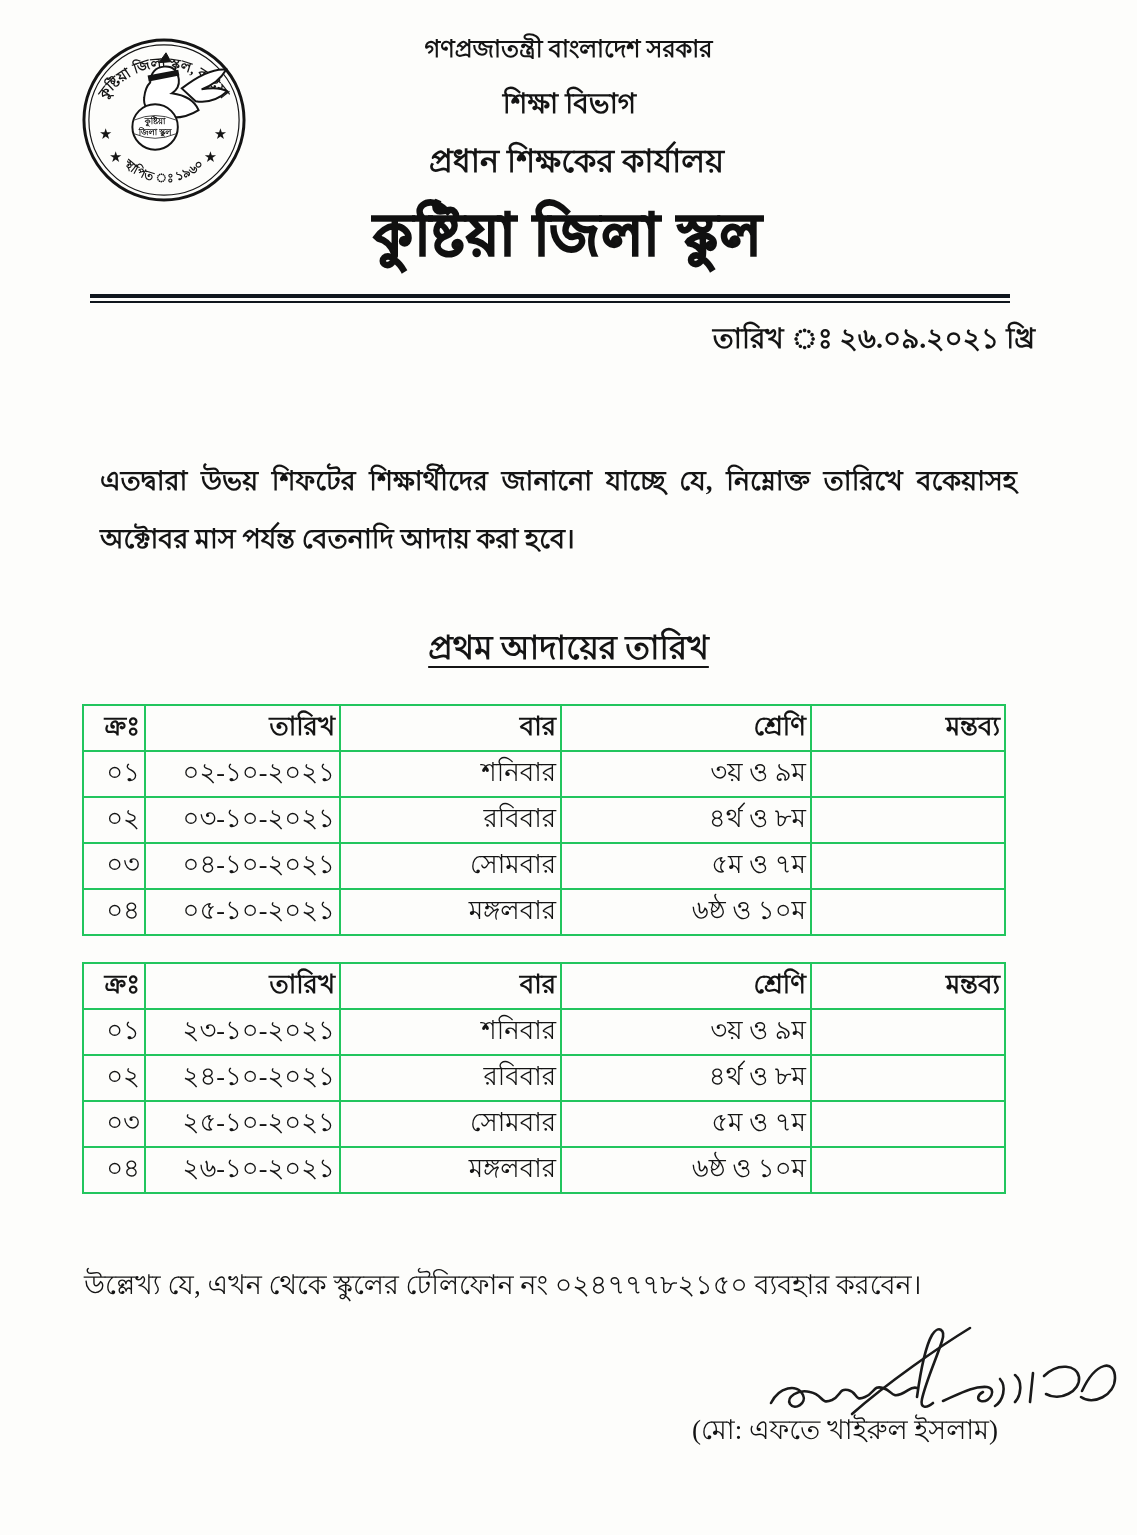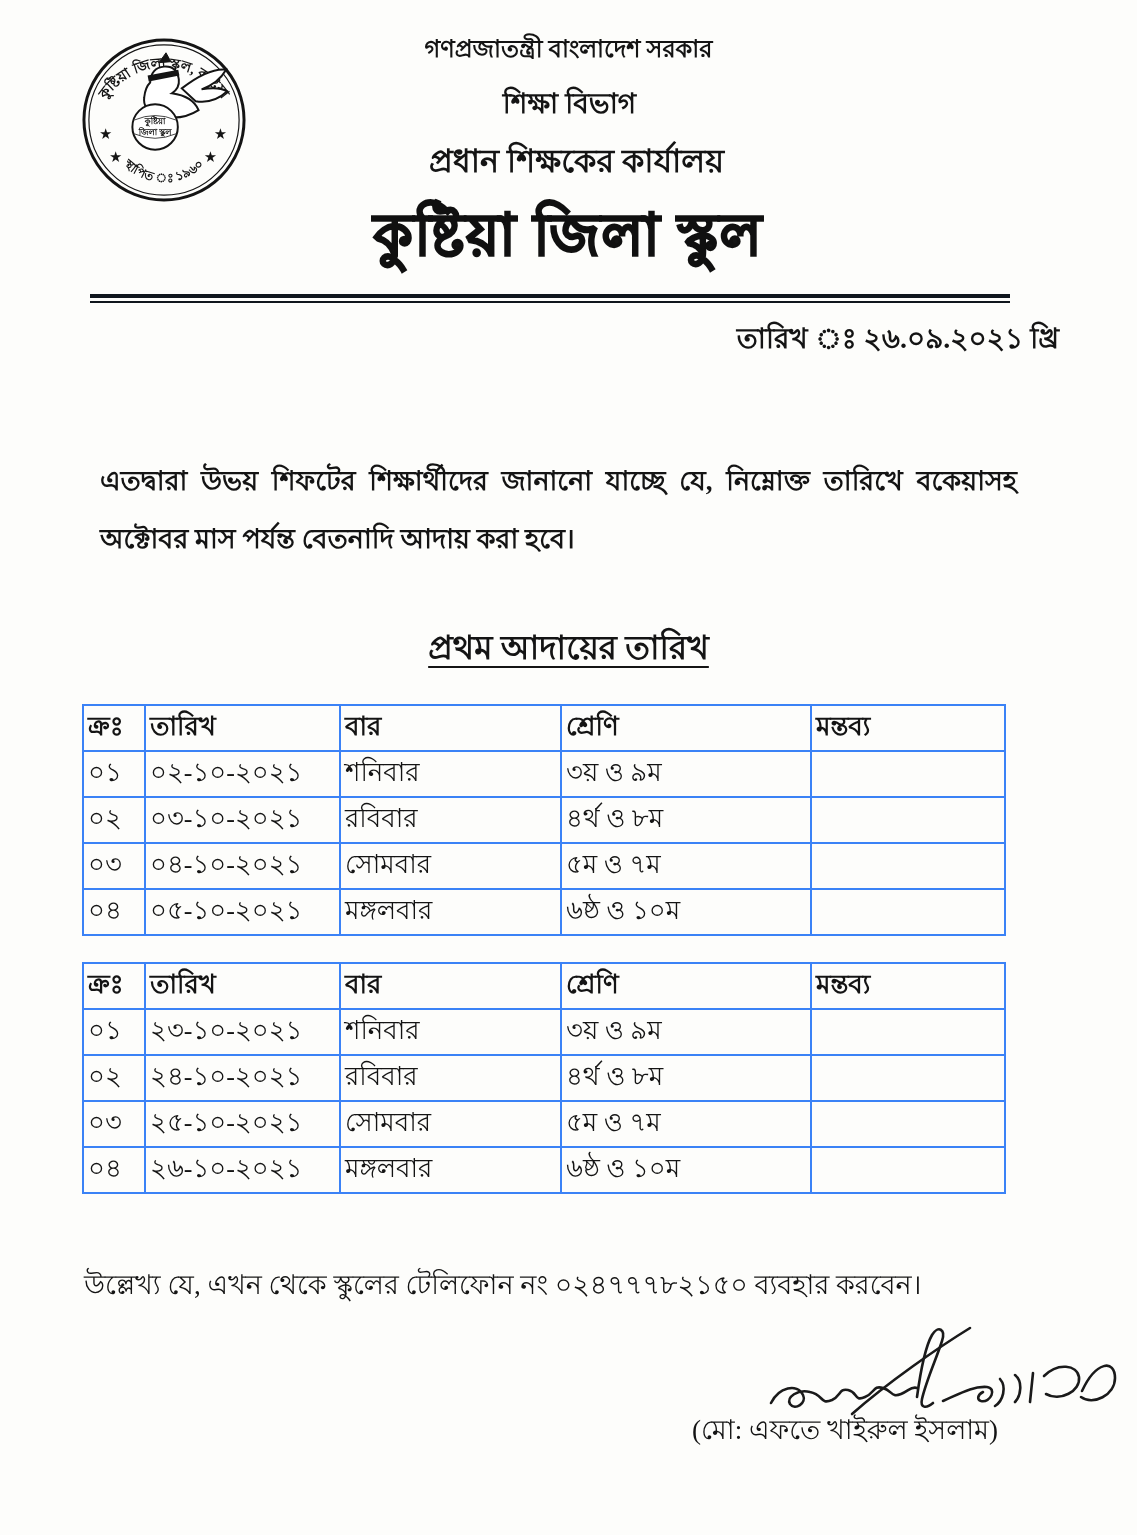--- a/index.html
+++ b/index.html
@@ -16,33 +16,33 @@
   .letterhead{position:relative;padding-top:30px;text-align:center;}
   .seal{position:absolute;left:80px;top:34px;width:168px;height:172px;}
   .h-govt{font-size:24px;font-weight:600;margin:0 0 12px 0;}
   .h-dept{font-size:28px;font-weight:bold;margin:0 0 7px 2px;}
   .h-office{font-size:32px;font-weight:bold;margin:0 0 2px 16px;}
   .h-school{
     font-size:56px;font-weight:900;letter-spacing:2px;margin:2px 0 0 0;
     -webkit-text-stroke:1.8px #101010;transform:scaleY(1.04);
   }
   .rule{height:3px;margin:8px 127px 0 90px;border-top:4px solid #10161d;border-bottom:2px solid #10161d;}
-  .date-line{margin:14px 78px 0 0;text-align:right;font-size:28px;font-weight:bold;}
+  .date-line{margin:14px 102px 0 0;text-align:right;font-size:28px;font-weight:bold;}
   
   .para{margin:88px 120px 0 100px;font-size:27px;line-height:2.15;text-align:justify;font-weight:bold;}
   .sec-title{
     margin:54px 0 0 0;text-align:center;font-size:33px;font-weight:bold;
     text-decoration:underline;text-underline-offset:7px;text-decoration-thickness:2px;
   }
   table.sched{
     margin:26px 0 0 82px;width:922px;border-collapse:collapse;table-layout:fixed;
     font-size:26px;
   }
   table.sched th,table.sched td{
-    border:2px solid #3b82f6;height:38px;padding:0 4px;text-align:left;vertical-align:middle;
+    border:2px solid #22c55e;height:38px;padding:0 4px;text-align:right;vertical-align:middle;
   }
   table.sched th{font-weight:600;}
   col.c0{width:62px}col.c1{width:195px}col.c2{width:221px}col.c3{width:250px}col.c4{width:194px}
   .note{margin:70px 0 0 84px;font-size:27px;}
   
   .sig{position:relative;margin-top:4px;height:340px;}
   .sig-scribble{position:absolute;top:8px;right:12px;width:368px;height:100px;}
   .sig-lines{position:absolute;top:96px;right:118px;width:348px;text-align:center;}
   .sig-name{font-size:27px;margin:0 0 11px 0;}
 </style>

